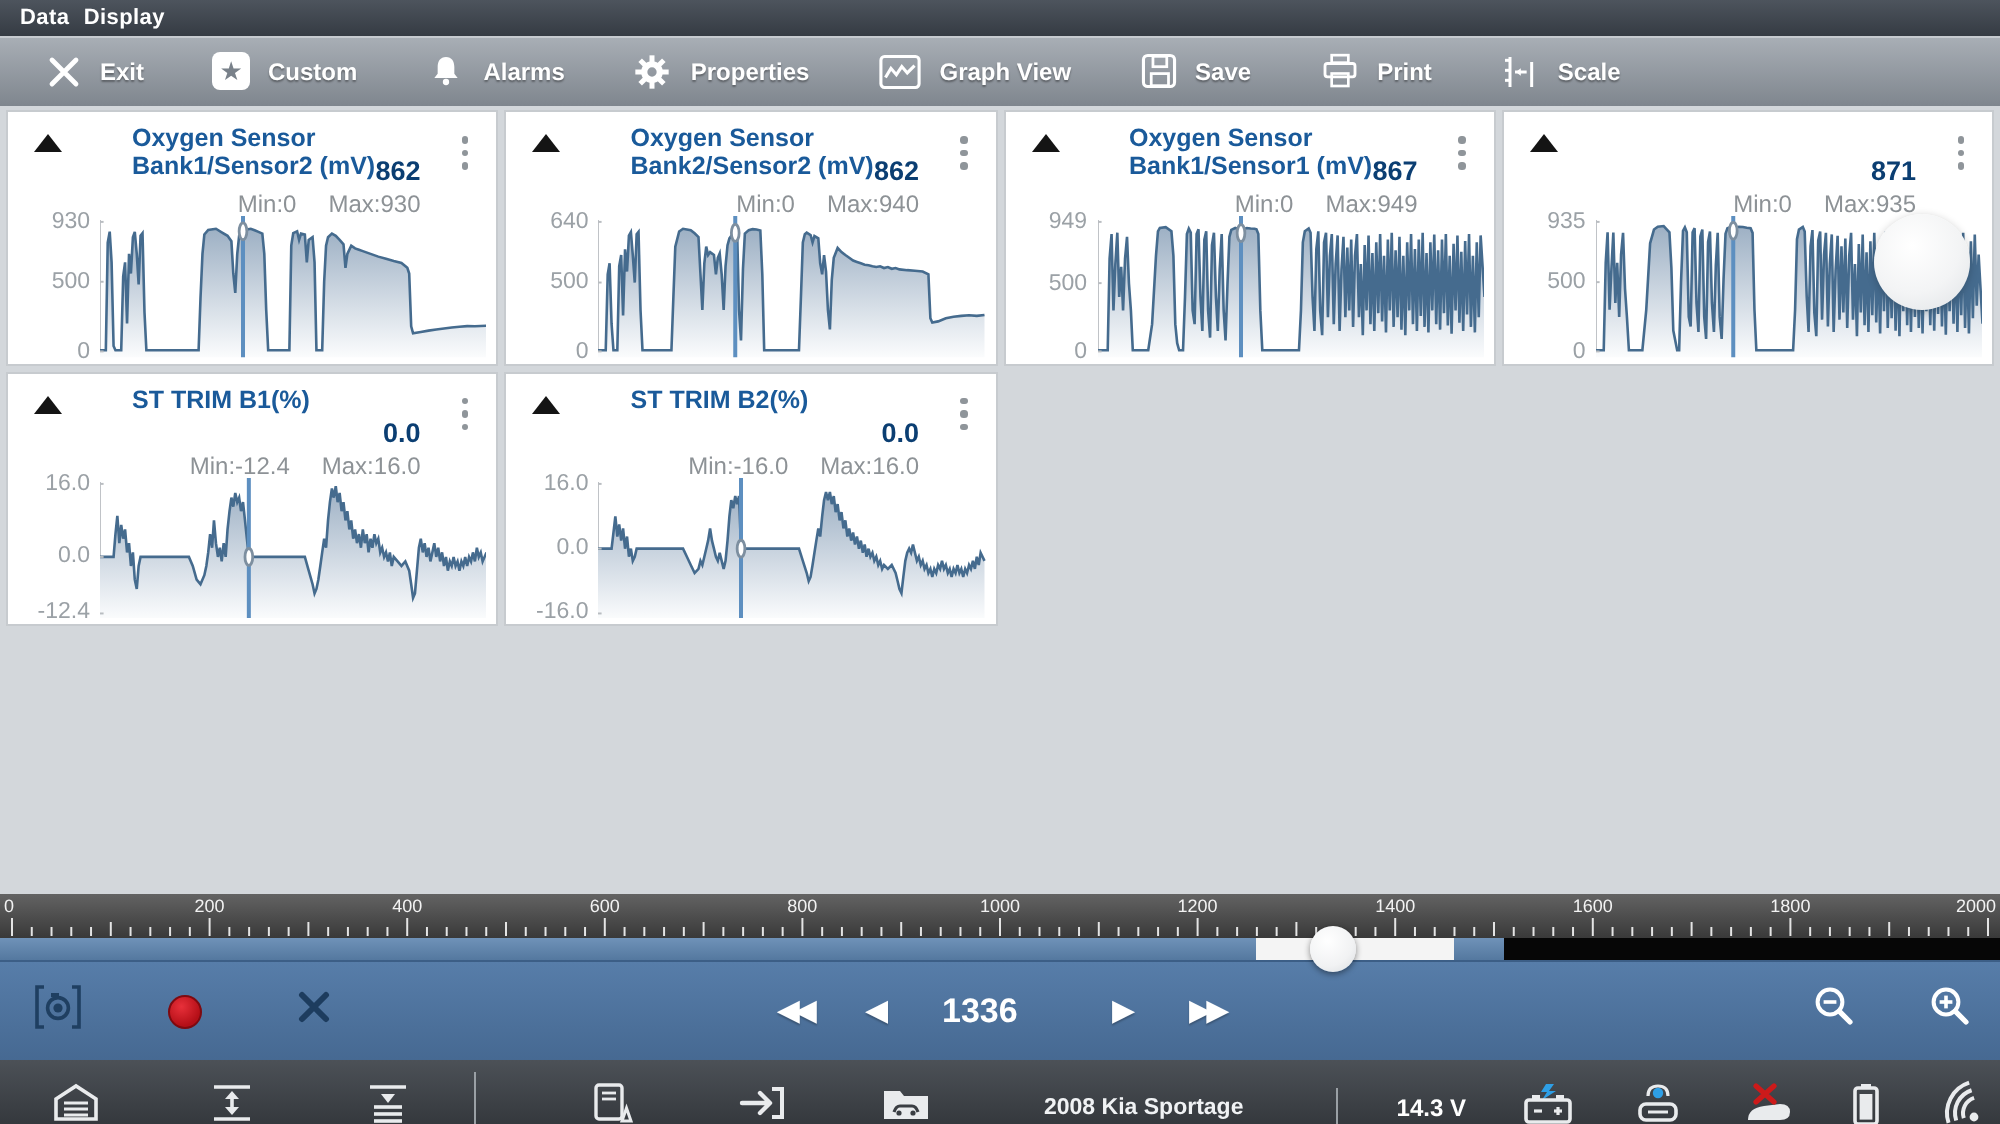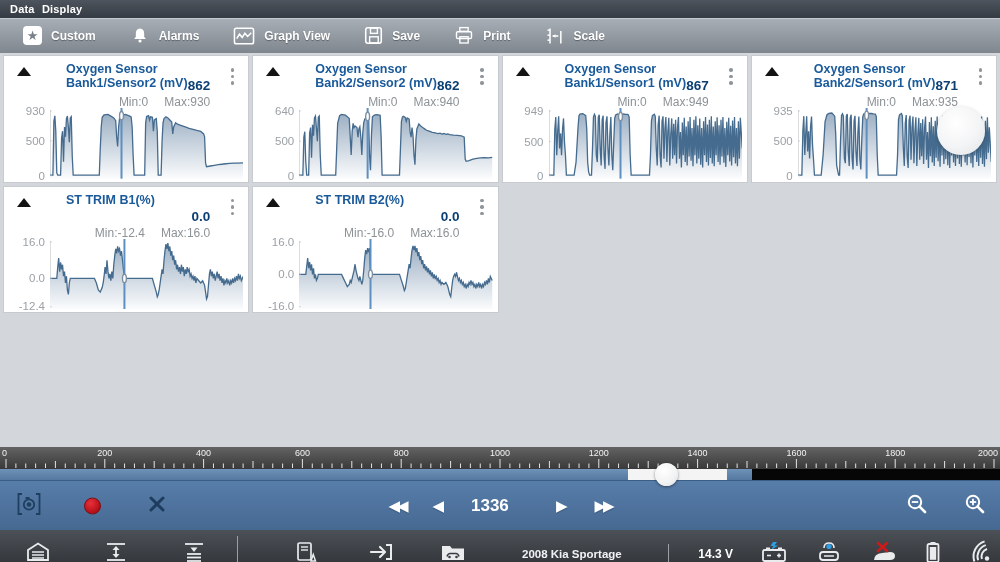--- a/index.html
+++ b/index.html
@@ -68,31 +68,57 @@
 </style>
 </head>
 <body>
 
 <div class="titlebar">
   <span>Data Display</span>
 </div>
 
 <div class="toolbar">
   <div class="tbtn">
+    <span>
+        <svg width="18" height="18" viewBox="0 0 18 18">
+          <path d="M3,3 L15,15 M15,3 L3,15" stroke="#fff" stroke-width="2.4" stroke-linecap="round"></path>
+        </svg>
+      </span>
+    <span class="lbl">Exit</span>
+  </div>
+  <div class="tbtn">
     <span class="star-box">★</span>
     <span class="lbl">Custom</span>
   </div>
   <div class="tbtn">
     <span>
         <svg width="20" height="20" viewBox="0 0 24 24">
           <path d="M12 3 C8.6 3 7 5.6 7 9 L7 13 L5 15.6 L19 15.6 L17 13 L17 9 C17 5.6 15.4 3 12 3 Z" fill="#fff"></path>
           <circle cx="12" cy="18" r="1.9" fill="#fff"></circle>
         </svg>
       </span>
     <span class="lbl">Alarms</span>
+  </div>
+  <div class="tbtn">
+    <span>
+        <svg width="20" height="20" viewBox="0 0 24 24">
+          <g stroke="#fff" stroke-width="3">
+            <line x1="12" y1="2" x2="12" y2="6"></line>
+            <line x1="12" y1="18" x2="12" y2="22"></line>
+            <line x1="2" y1="12" x2="6" y2="12"></line>
+            <line x1="18" y1="12" x2="22" y2="12"></line>
+            <line x1="4.9" y1="4.9" x2="7.8" y2="7.8"></line>
+            <line x1="16.2" y1="16.2" x2="19.1" y2="19.1"></line>
+            <line x1="4.9" y1="19.1" x2="7.8" y2="16.2"></line>
+            <line x1="16.2" y1="7.8" x2="19.1" y2="4.9"></line>
+          </g>
+          <path d="M12 5.5 A6.5 6.5 0 1 0 12 18.5 A6.5 6.5 0 1 0 12 5.5 M12 9.2 A2.8 2.8 0 1 1 12 14.8 A2.8 2.8 0 1 1 12 9.2" fill="#fff" fill-rule="evenodd"></path>
+        </svg>
+      </span>
+    <span class="lbl">Properties</span>
   </div>
   <div class="tbtn">
     <span>
         <svg width="22" height="20" viewBox="0 0 24 22">
           <rect x="1.5" y="2.5" width="21" height="17" rx="2" fill="none" stroke="#fff" stroke-width="1.7"></rect>
           <polyline points="4,14 7,9 10,12.5 13,8 16,11.5 20,7.5" fill="none" stroke="#fff" stroke-width="1.7"></polyline>
         </svg>
       </span>
     <span class="lbl">Graph View</span>
   </div>
@@ -245,21 +271,20 @@
               <line x1="0" y1="3.0" x2="4" y2="3.0" stroke="#b9bdc1" stroke-width="1"></line>
               <line x1="0" y1="34.2" x2="4" y2="34.2" stroke="#b9bdc1" stroke-width="1"></line>
               <line x1="0" y1="69.0" x2="4" y2="69.0" stroke="#b9bdc1" stroke-width="1"></line>
             </g>
           </svg>
         </div>
       </div>
     </div>
   <div class="panel">
       <span class="tri"></span>
-      <span class="ptitle">Oxygen Sensor Bank2/Sensor1 (mV)</span>
       <span class="pvalue">871</span>
       <span class="pminmax">
         <span>Min:0</span>
         <span>Max:935</span>
       </span>
       <span class="pdots">
         <i></i>
         <i></i>
         <i></i>
       </span>

